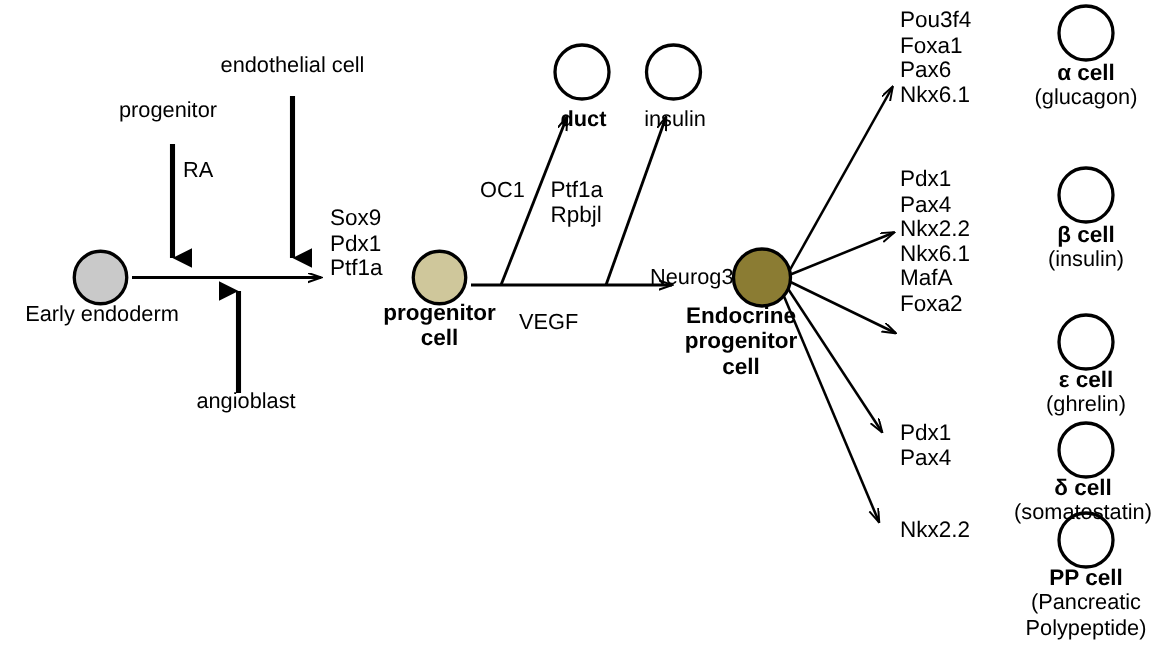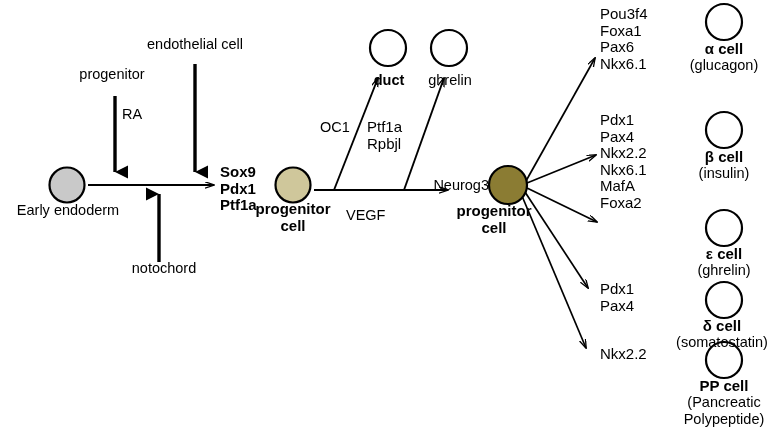--- a/index.html
+++ b/index.html
@@ -145,45 +145,46 @@
 
   <div class="lbl bold center" style="left:68px; top:202px;">Early endoderm</div>
 
   <div class="lbl center" style="left:112px; top:66px;">progenitor</div>
 
   <div class="lbl center" style="left:195px; top:36px;">endothelial cell</div>
 
   <div class="lbl" style="left:122px; top:106px;">RA</div>
 
 
-  <div class="lbl center" style="left:164px; top:260px;">notochord</div>
-
-  <div class="gene-stack" style="left:220px; top:164px;font-weight:bold;">Sox9
+  <div class="lbl center" style="left:164px; top:260px;">angioblast</div>
+
+  <div class="gene-stack" style="left:220px; top:138px;">Sox9
 Pdx1
 Ptf1a</div>
 
   <div class="cell-block" style="left:293px; top:200px; width:130px;">
     <div class="cell-name">progenitor</div>
     <div class="cell-name">cell</div>
   </div>
 
   <div class="lbl" style="left:320px; top:119px;">OC1</div>
 
   <div class="gene-stack" style="left:367px; top:119px;">Ptf1a
 Rpbjl</div>
 
   <div class="lbl" style="left:346px; top:196px;margin-top:11px;">VEGF</div>
 
   <div class="lbl center" style="left:389px; top:72px;font-weight:bold;">duct</div>
 
-  <div class="lbl center" style="left:450px; top:72px;">ghrelin</div>
+  <div class="lbl center" style="left:450px; top:72px;">insulin</div>
 
   <div class="lbl right" style="left:489px; top:177px;">Neurog3</div>
 
   <div class="cell-block" style="left:494px; top:202px; width:130px;">
+    <div class="cell-name">Endocrine</div>
     <div class="cell-name">progenitor</div>
     <div class="cell-name">cell</div>
   </div>
 
   <div class="gene-stack" style="left:600px; top:6px;">Pou3f4
 Foxa1
 Pax6
 Nkx6.1</div>
 
   <div class="gene-stack" style="left:600px; top:112px;">Pdx1

